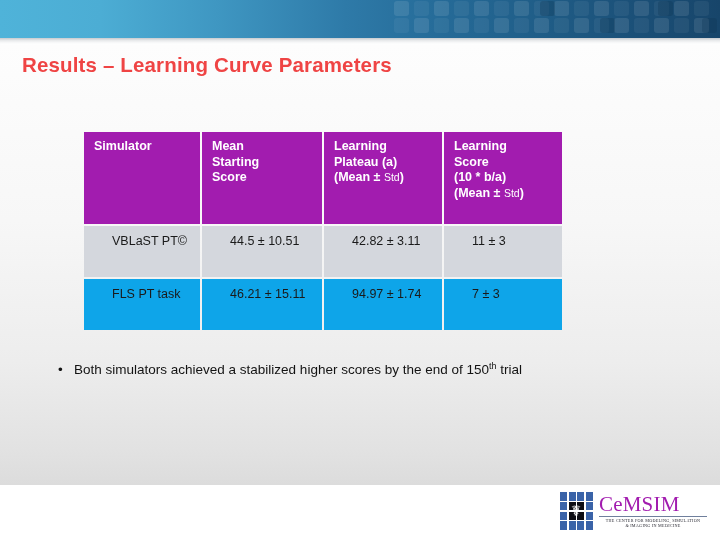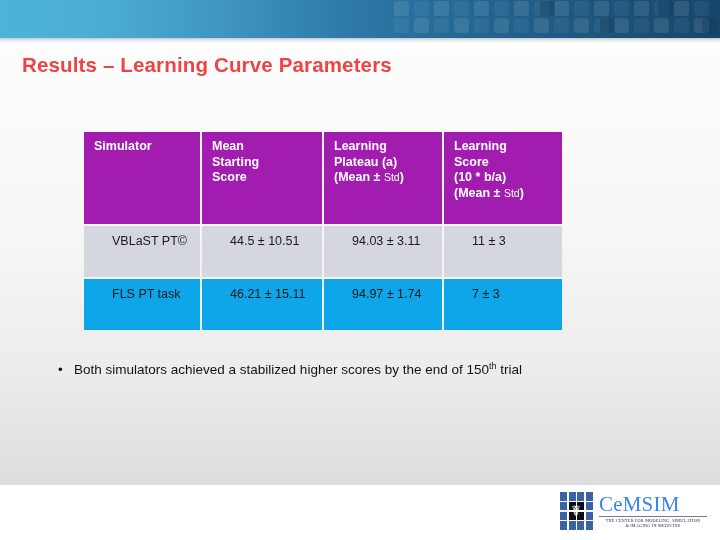--- a/index.html
+++ b/index.html
@@ -187,21 +187,21 @@
     text-align: center;
     pointer-events: none;
   }
   .logo-text {
     margin-left: 6px;
     padding-top: 1px;
   }
   .logo-name {
     font-family: "Liberation Serif", serif;
     font-size: 21px;
-    color: #3b82f6;
+    color: #a21caf;
     line-height: 22px;
     letter-spacing: 0.2px;
   }
   .logo-rule {
     width: 108px;
     height: 1px;
     background: #6f7f9c;
     margin: 1px 0 1px 0;
   }
   .logo-tagline {
@@ -298,21 +298,21 @@
           <span>Score</span><br>
           <span>(10 * b/a)</span><br>
           <span>(Mean ± </span><span class="small-std">Std</span><span>)</span>
         </th>
       </tr>
     </thead>
     <tbody>
       <tr class="row-odd">
         <td>VBLaST PT©</td>
         <td>44.5 ± 10.51</td>
-        <td>94.03 ± 3.11</td>
+        <td>42.82 ± 3.11</td>
         <td>11 ± 3</td>
       </tr>
       <tr class="row-even">
         <td>FLS PT task</td>
         <td>46.21 ± 15.11</td>
         <td>94.97 ± 1.74</td>
         <td>7 ± 3</td>
       </tr>
     </tbody>
   </table>

